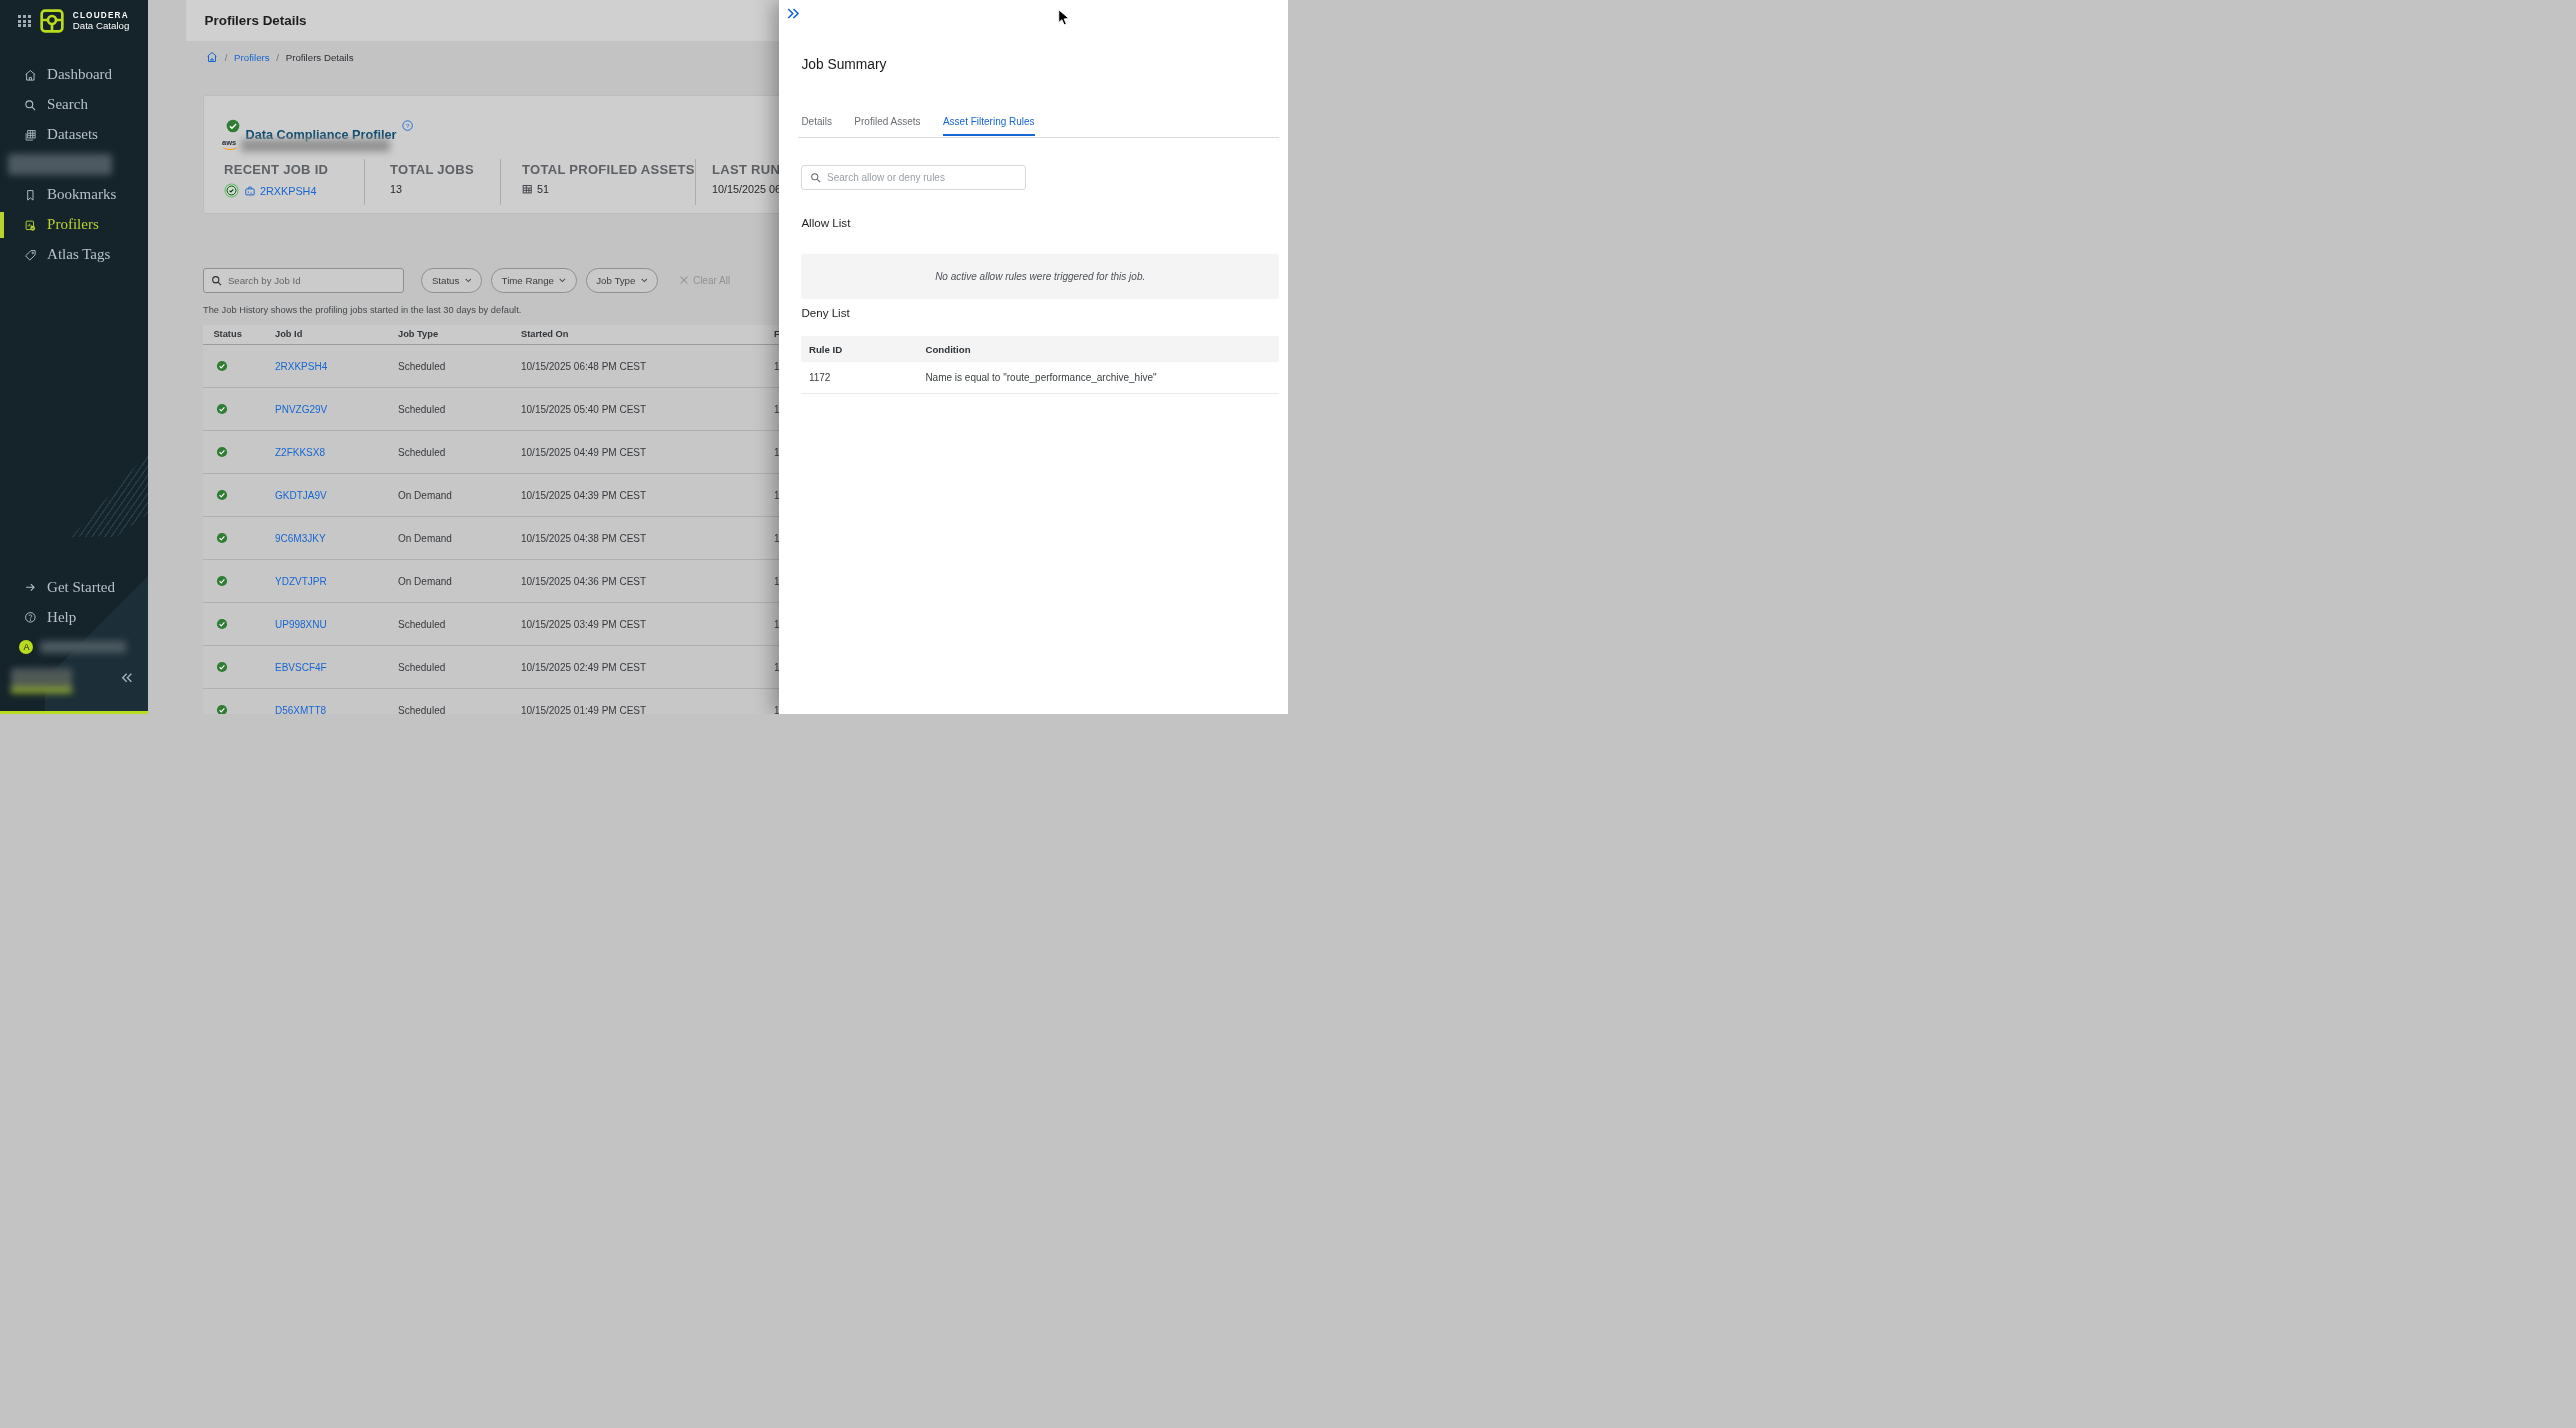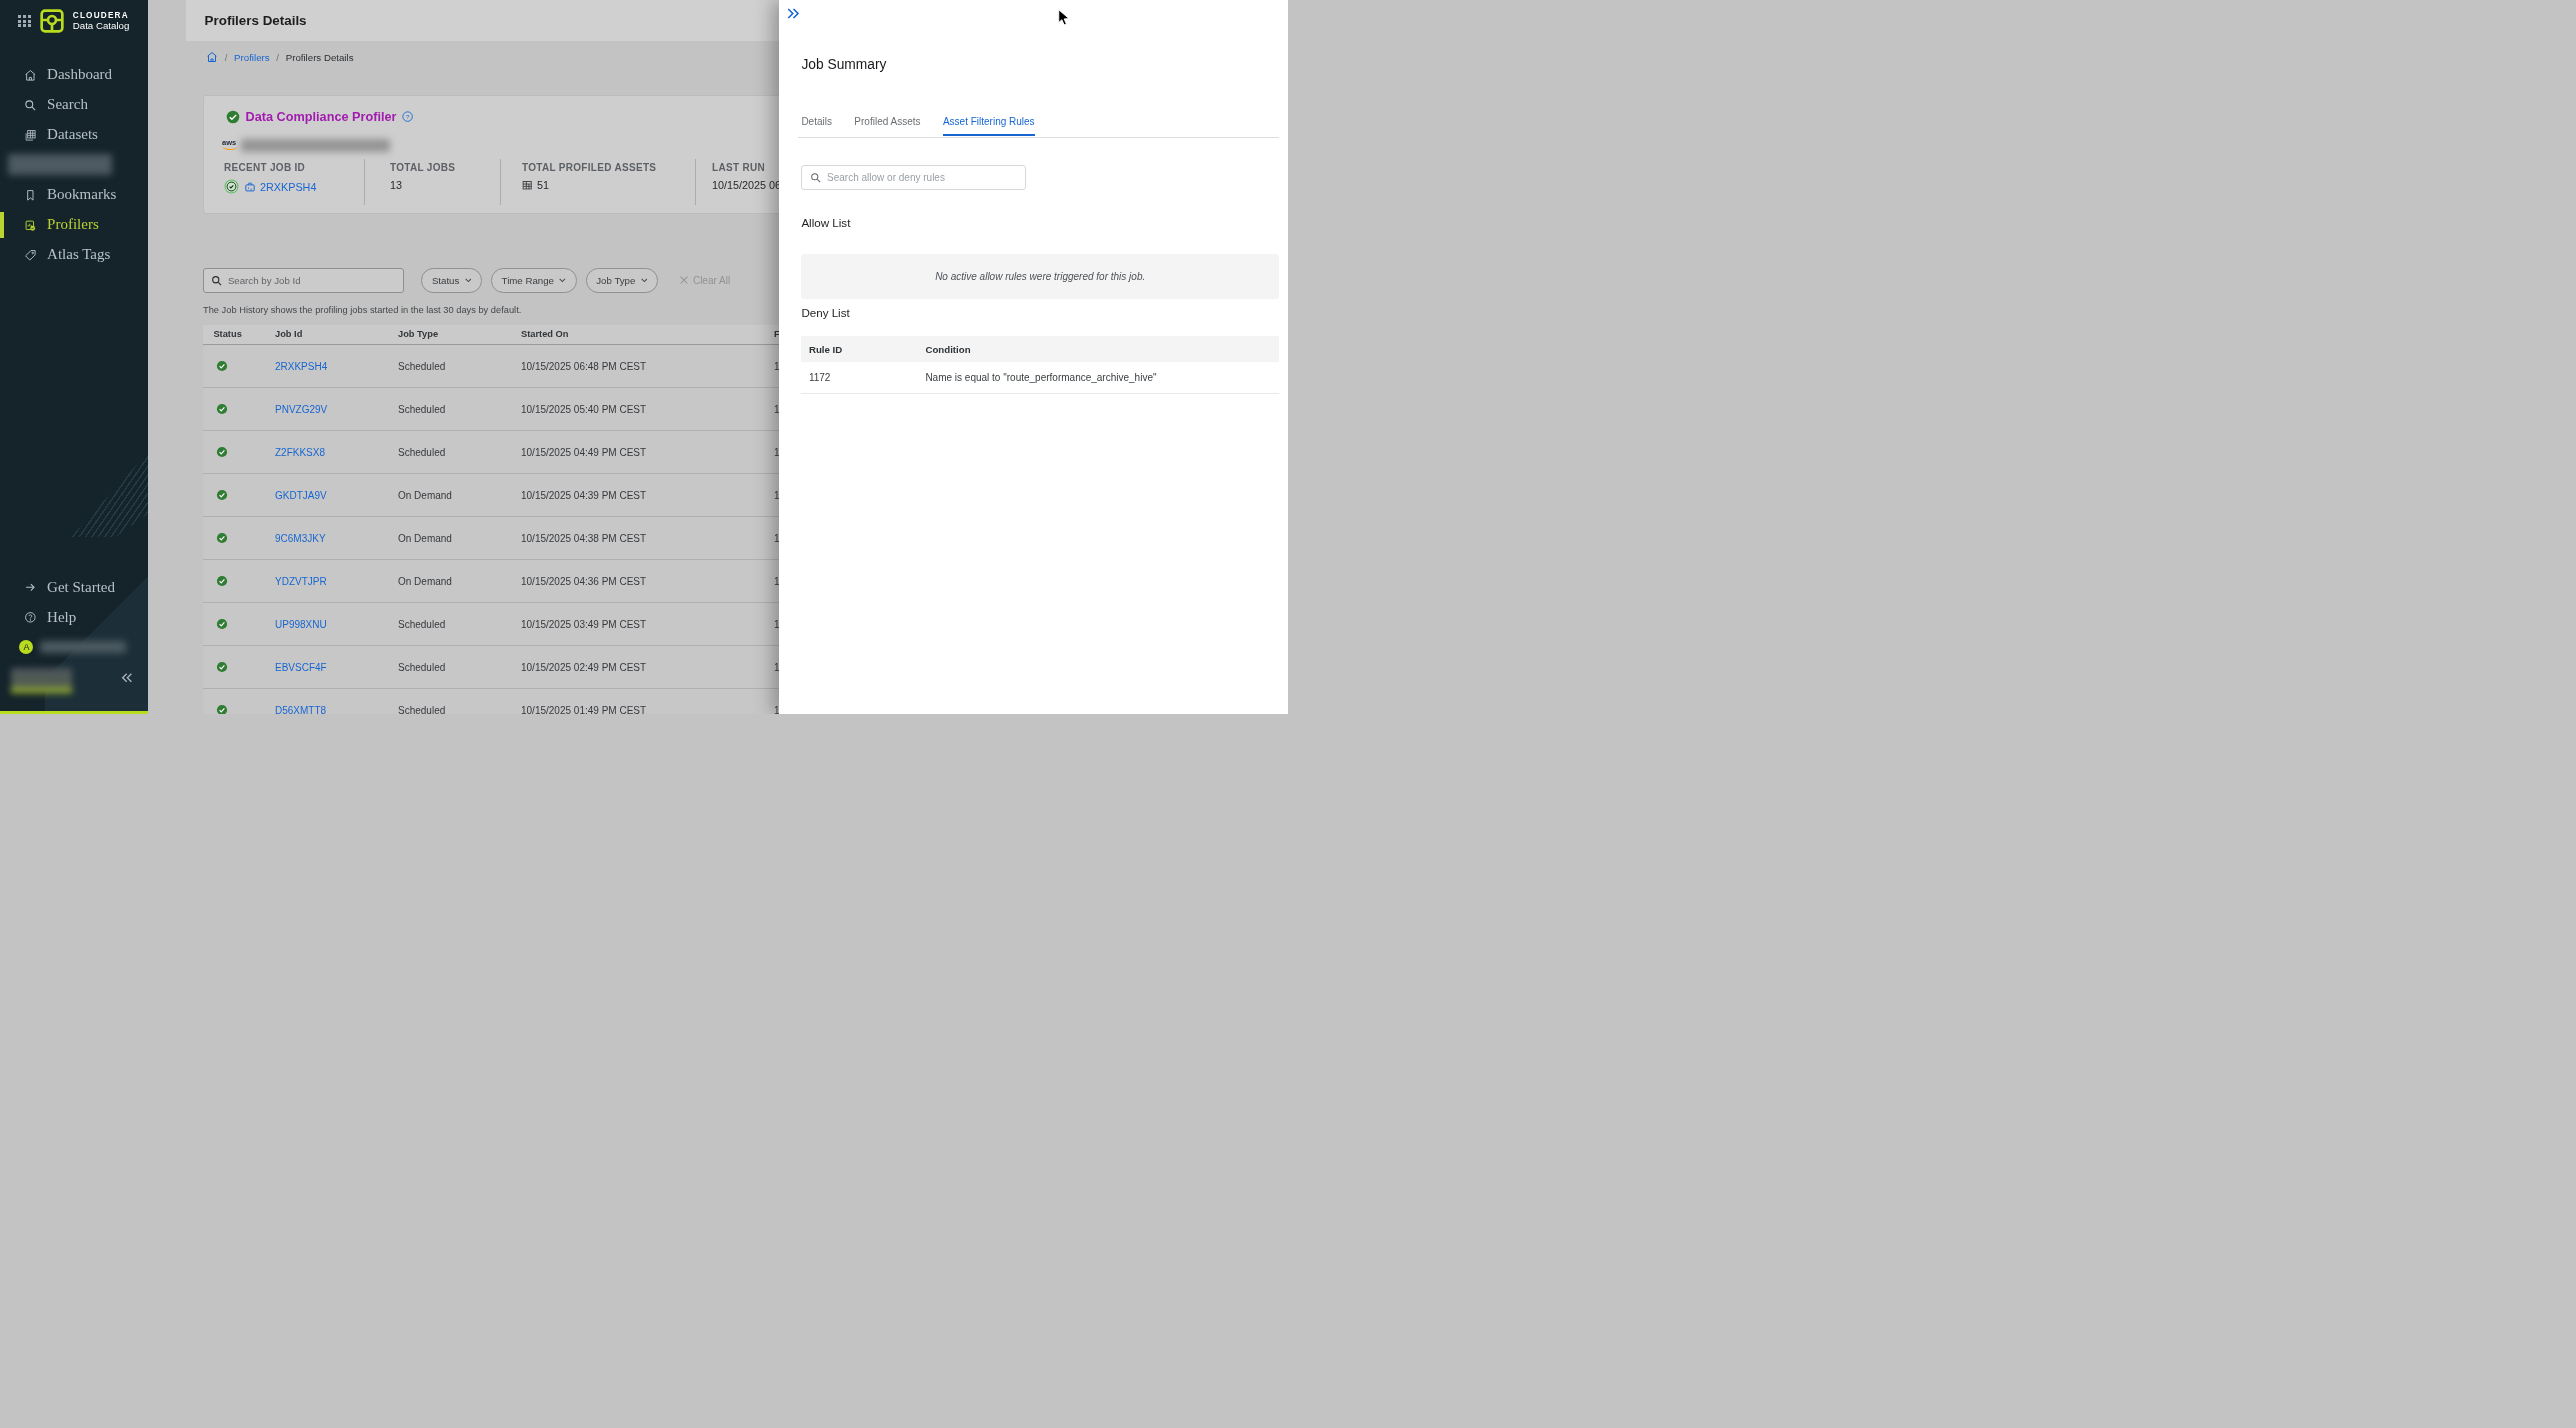--- a/index.html
+++ b/index.html
@@ -68,29 +68,29 @@
   .breadcrumb .sep { color: #6e7править3; color: #6e7378; }
   .bc-home { width: 12px; height: 12px; color: #1766d2; cursor: pointer; }
   .bc-link { color: #1766d2; text-decoration: none; cursor: pointer; }
   .bc-cur { color: #2c2f33; }
   .card {
     position: absolute; left: 17px; top: 95px; width: 671px; height: 119px;
     background: #cecece; border: 0.7px solid #bcbcbc; border-radius: 3px;
   }
   .card-title-row { position: absolute; left: 21.6px; top: 14px; display: flex; align-items: center; gap: 6px; }
   .card-title-row .chk { width: 14px; height: 14px; }
-  .card-title { font-size: 12.7px; font-weight: bold; color: #a21caf; }
+  .card-title { font-size: 12.7px; font-weight: bold; color: #0c4a6e; margin-top: 18px; }
   .help-icn { width: 11.2px; height: 11.2px; color: #1766d2; cursor: pointer; }
   .aws-row { position: absolute; left: 18px; top: 43px; display: flex; align-items: flex-start; gap: 4.5px; }
   .aws-mark { font-size: 7.5px; font-weight: bold; color: #252f3e; line-height: 1; position: relative; padding-bottom: 3.7px; }
   .aws-mark::after { content:""; position:absolute; left:0; right:-1.5px; bottom:0; height:3.7px; border-bottom:1.2px solid #f90; border-radius:0 0 70% 70%/0 0 100% 100%; }
   .aws-blur { width: 149px; height: 12.7px; background: #949494; filter: blur(3.7px); border-radius: 2.2px; }
   .stats { position: absolute; left: 0; top: 66px; right: 0; height: 48px; }
   .stat { position: absolute; top: 0; }
-  .stat .lbl { font-size: 10px; letter-spacing: 0.3px; color: #5d6165; font-weight: bold; }
+  .stat .lbl { font-size: 13px; letter-spacing: 0.3px; color: #5d6165; font-weight: bold; }
   .stat .val { margin-top: 6px; font-size: 10.8px; color: #27292c; display: flex; align-items: center; gap: 4.5px; }
   .stat .val a { color: #1766d2; text-decoration: none; cursor: pointer; }
   .stat-divider { position: absolute; top: -3px; width: 0.7px; height: 46px; background: #adadad; }
   .tabs-row { position: absolute; left: 17px; right: 0; top: 232px; height: 21.6px; border-bottom: 0.7px solid #a9a9a9; }
   .tabs { display: flex; gap: 19.4px; padding-left: 1.5px; }
   .tab { font-size: 10px; color: #3c4044; padding-bottom: 7.5px; cursor: pointer; position: relative; font-weight: 500; }
   .tab.active { color: #1766d2; }
   .tab.active::after { content:""; position:absolute; left:0; right:0; bottom:-0.7px; height:2.2px; background:#1766d2; }
   .filter-row { position: absolute; left: 17px; top: 268px; display: flex; align-items: center; gap: 8.2px; }
   .search-box {

